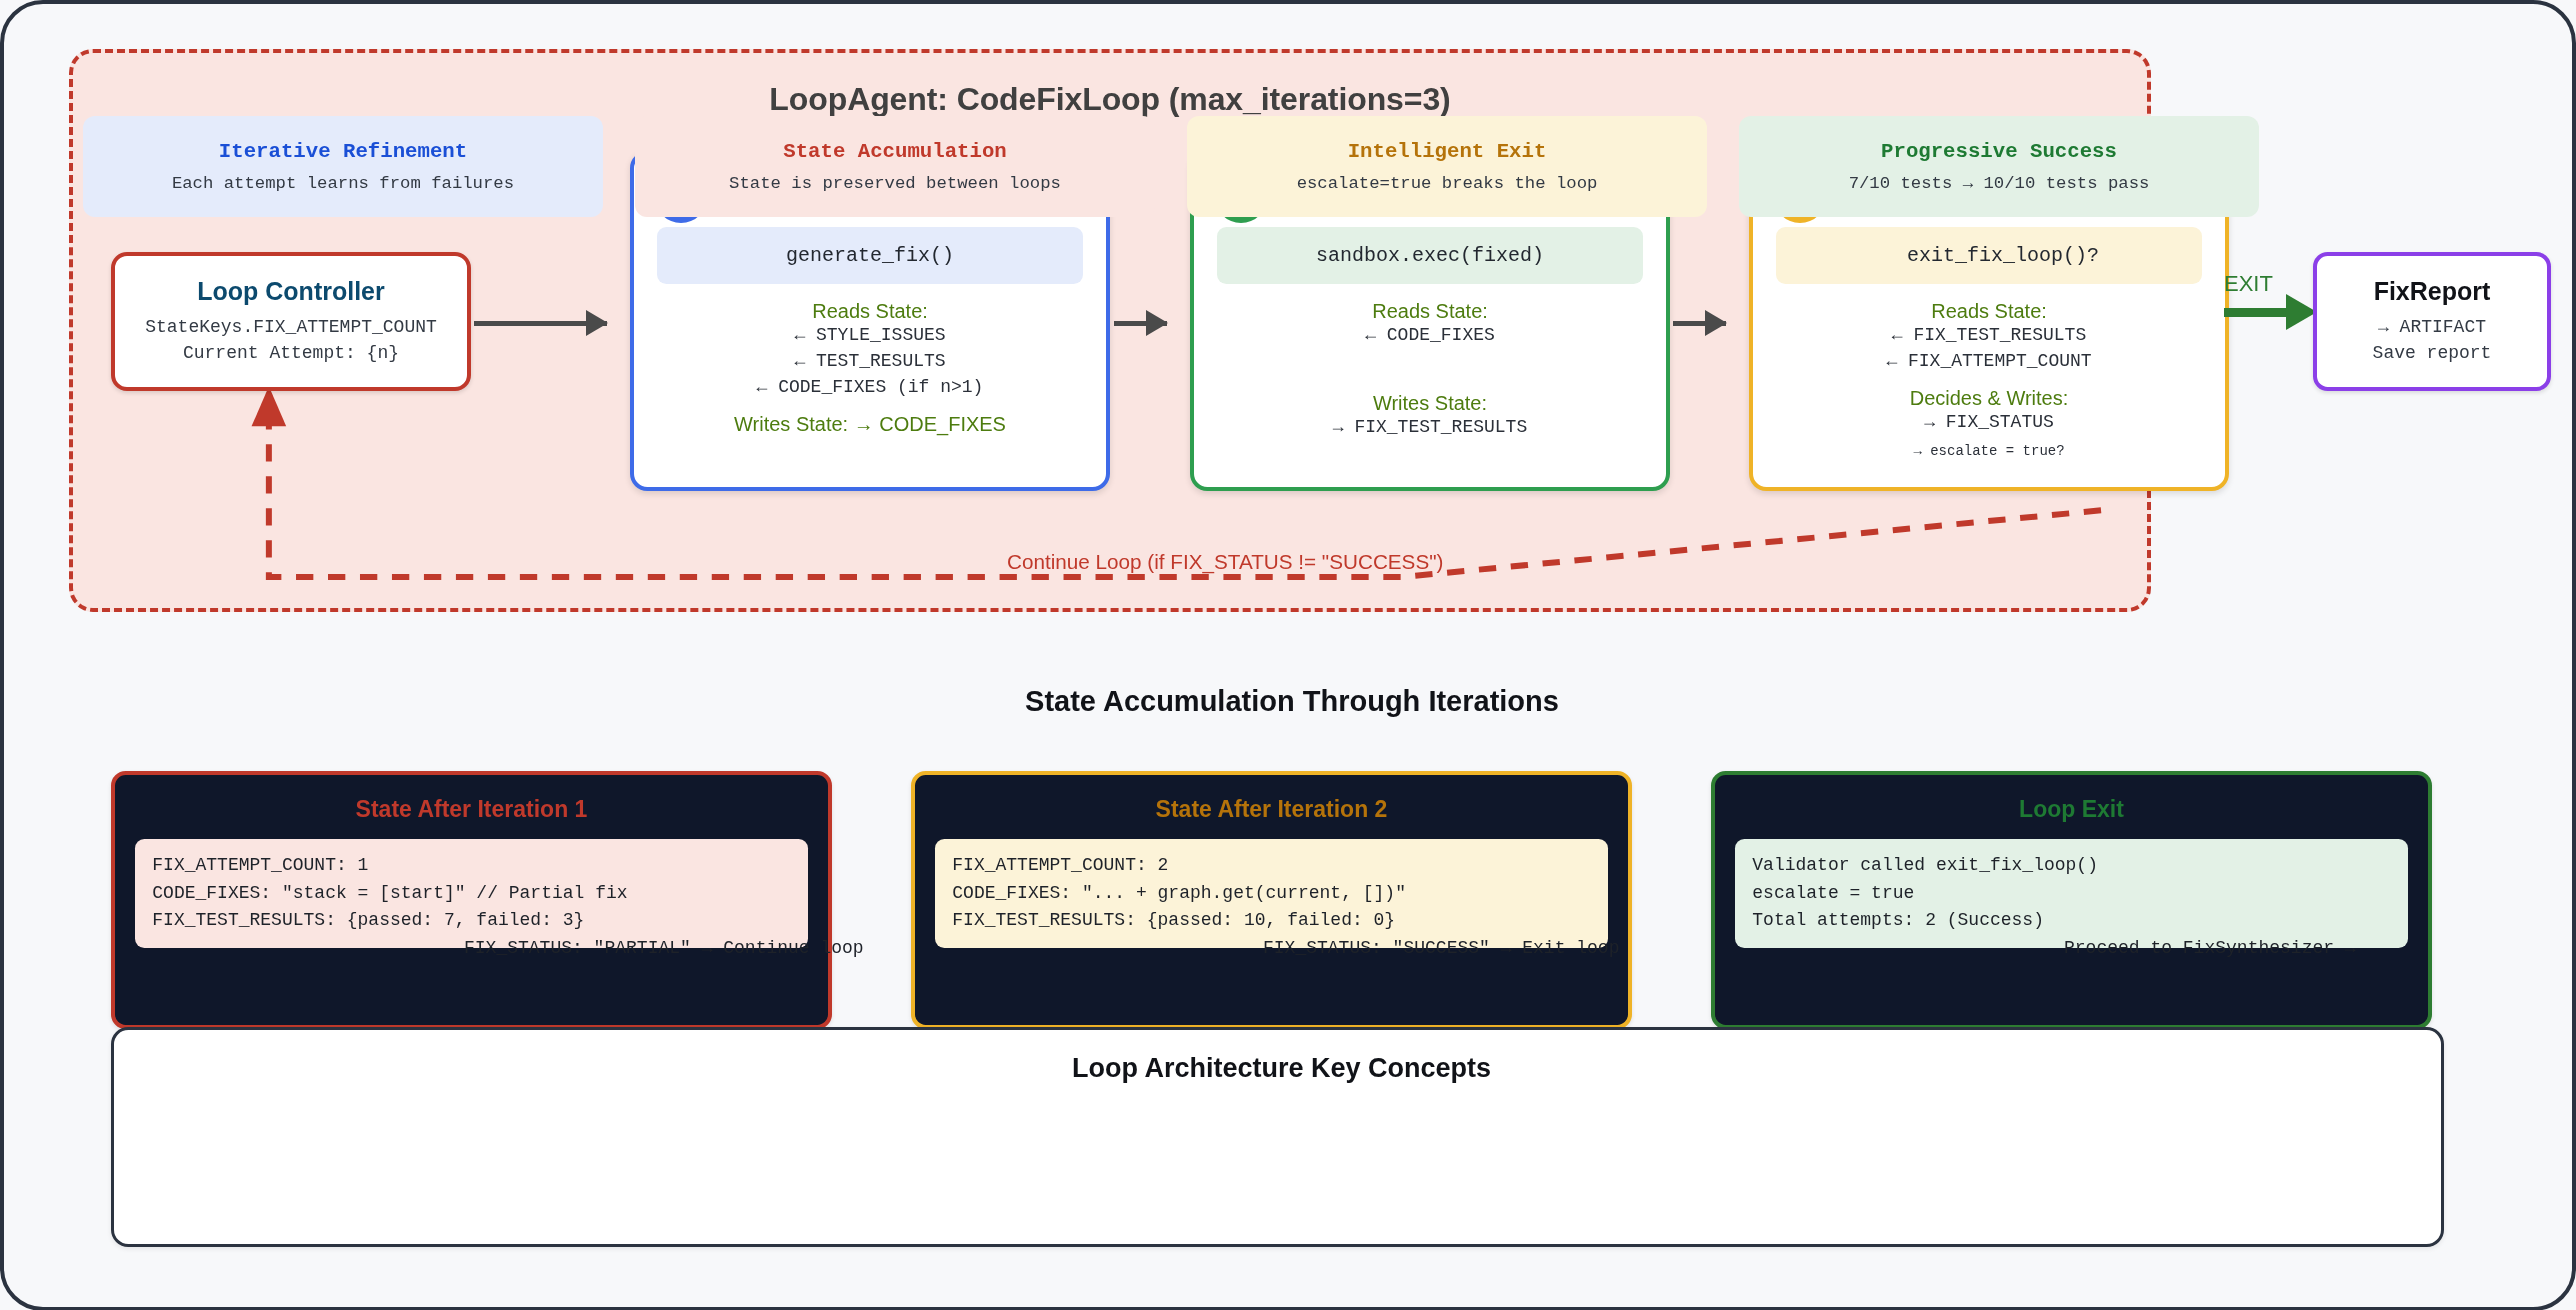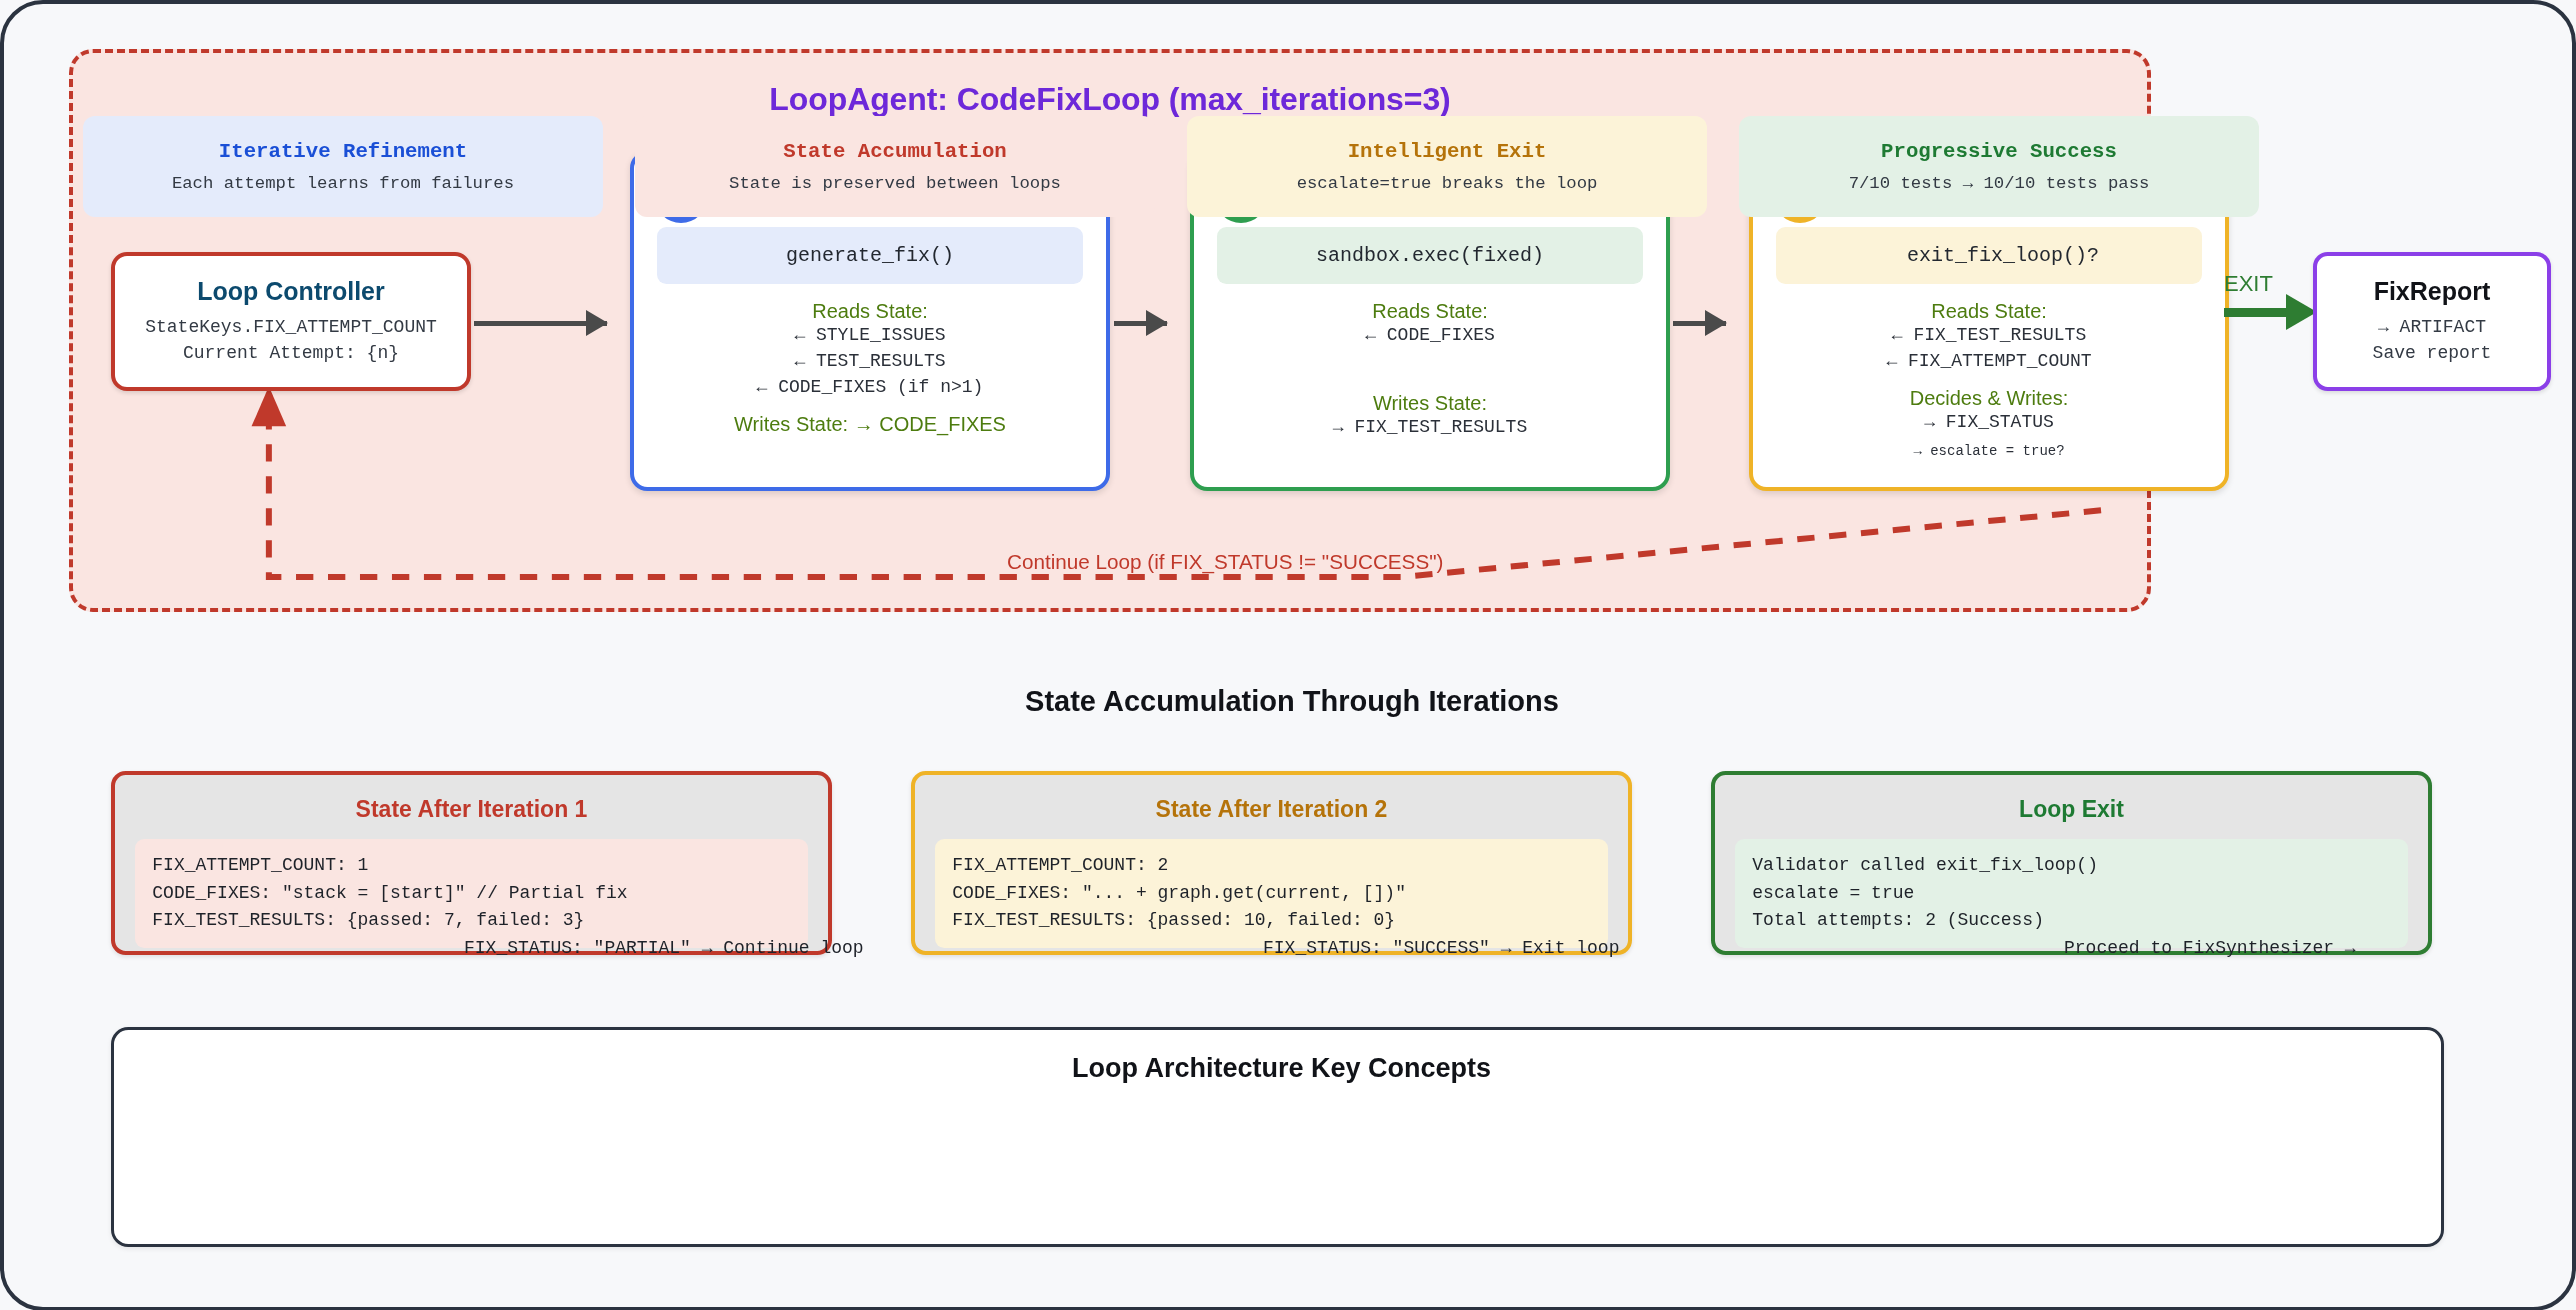--- a/index.html
+++ b/index.html
@@ -20,21 +20,21 @@
   
   .loop-box{
     position:absolute;left:65px;top:45px;width:2082px;height:563px;
     background:#FAE5E1;
     border:4.7px dashed #C0392B;
     border-radius:24px;
     box-sizing:border-box;
   }
   .loop-title{
     position:absolute;left:0;top:28px;width:100%;
-    text-align:center;font-size:32px;font-weight:bold;color:#6d28d9;
+    text-align:center;font-size:32px;font-weight:bold;color:#404040;
     letter-spacing:-0.1px;
   }
 
   
   .ctrl{
     position:absolute;left:107px;top:248px;width:360px;height:139px;
     background:#FFFFFF;border:4px solid #C0392B;border-radius:16px;
     box-sizing:border-box;
     display:flex;flex-direction:column;align-items:center;justify-content:center;
     box-shadow:0 2px 4.7px rgba(0,0,0,.13);
@@ -120,22 +120,22 @@
     position:absolute;left:1003px;top:546px;font-size:20.7px;color:#C0392B;
     white-space:nowrap;
   }
 
   
   .state-heading{
     position:absolute;left:0;top:681px;width:2576px;text-align:center;
     font-size:29px;font-weight:bold;color:#111318;
   }
   .state-card{
-    position:absolute;top:767px;width:721px;height:184px;
-    background:#e5e5e5;border-radius:14.7px;box-sizing:border-box;
+    position:absolute;top:767px;width:721px;height:258px;
+    background:#0f172a;border-radius:14.7px;box-sizing:border-box;
     box-shadow:0 2px 4.7px rgba(0,0,0,.1);
   }
   .sc1{left:107px;border:4px solid #C0392B;}
   .sc2{left:907px;border:4px solid #EFB327;}
   .sc3{left:1707px;border:4px solid #2E7D32;}
   .sc-title{margin-top:21px;text-align:center;font-size:23px;font-weight:bold;}
   .sc1 .sc-title{color:#C0392B;}
   .sc2 .sc-title{color:#B5730A;}
   .sc3 .sc-title{color:#1E7A33;}
   .sc-body{

